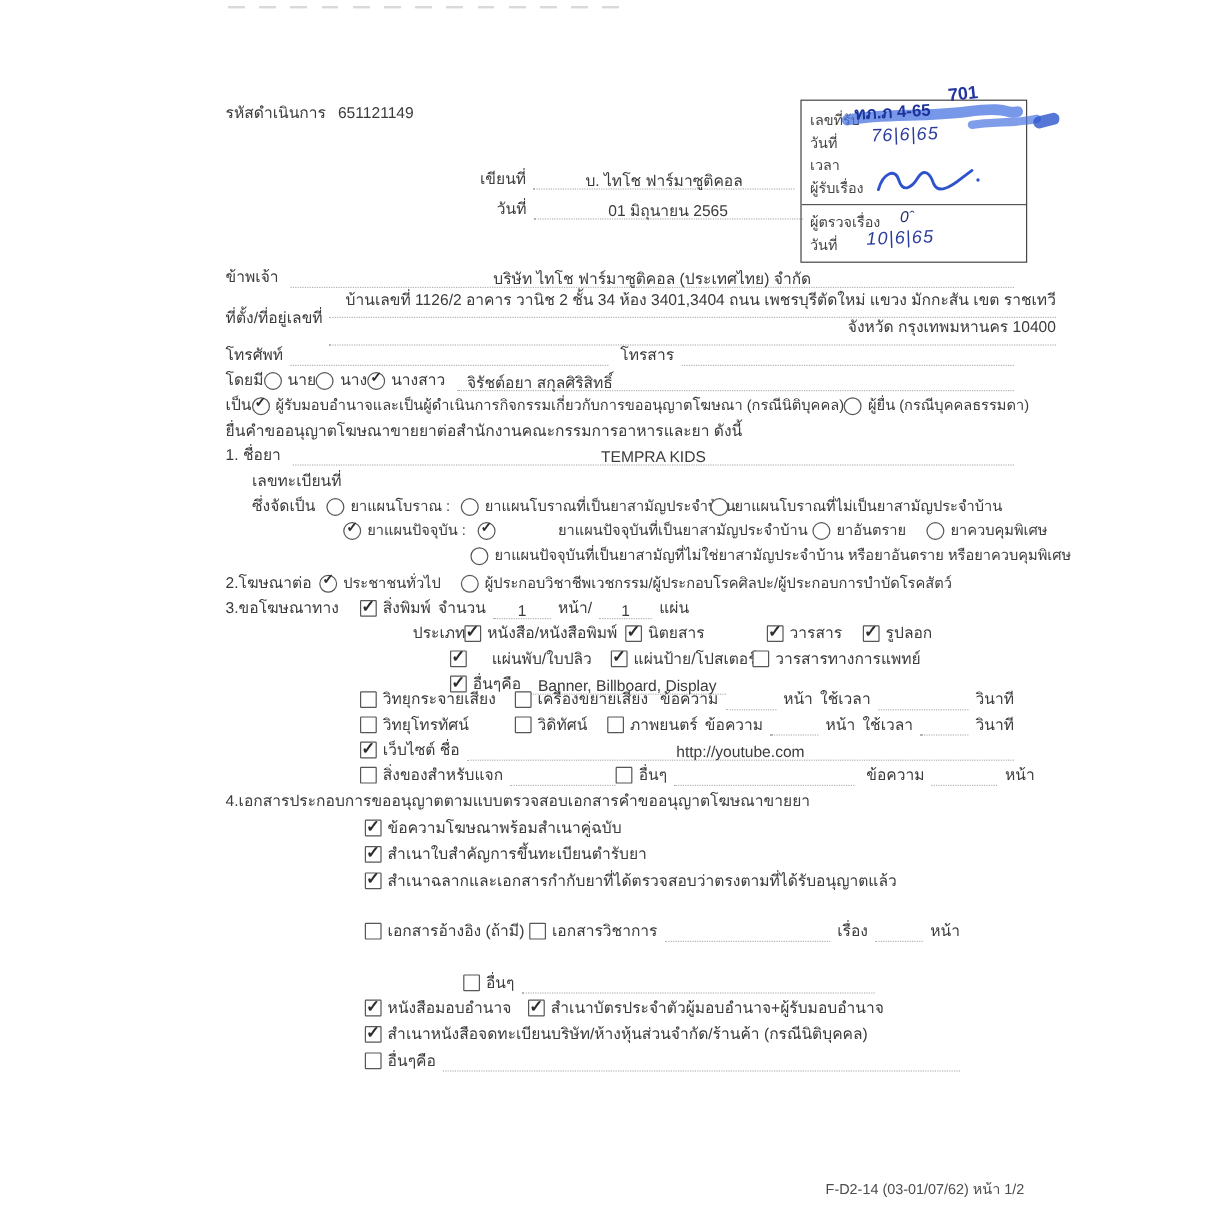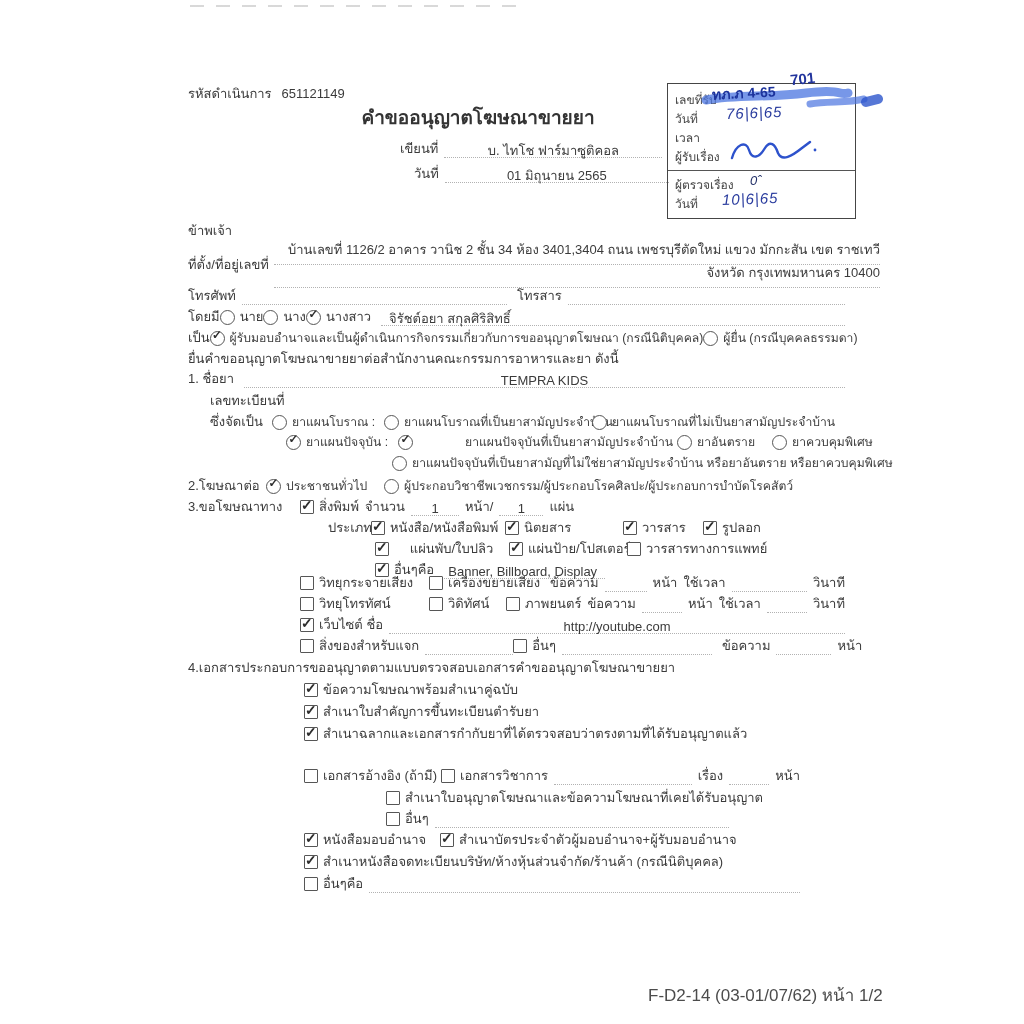--- a/index.html
+++ b/index.html
@@ -26,34 +26,33 @@
   .stamp .sdiv{position:absolute;left:0;right:0;top:86px;border-top:1.2px solid #555;}
   .hw{font-style:italic;color:#2a3c9e;}
   .hw-date{position:absolute;font-size:15px;letter-spacing:1px;transform:rotate(-2deg);}
   .scribble{position:absolute;left:30px;top:-16px;width:185px;height:44px;pointer-events:none;}
   .hw-receipt{position:absolute;left:44px;top:-2px;font-size:14px;font-weight:600;transform:rotate(-3deg);color:#1c339c;}
   .hw-701{position:absolute;left:122px;top:-14px;font-size:15px;font-weight:700;transform:rotate(-6deg);color:#22349d;}
   .sig{position:absolute;left:58px;top:52px;}
   .topstreak{position:absolute;left:190px;top:5px;width:330px;height:2px;background:repeating-linear-gradient(90deg,#cfcfcf 0 14px,transparent 14px 26px);opacity:.8;}
   .addr-col{display:flex;flex-direction:column;flex:1;white-space:normal;}
   .addr-col .aline{border-bottom:1.2px dotted #b2b2b2;padding:0 0 1px 14px;height:21px;white-space:nowrap;text-align:right;}
-  .footer{position:absolute;left:648px;top:981px;font-size:17px;color:#4c4c4c;}
+  .footer{position:absolute;left:688px;top:981px;font-size:12px;color:#4c4c4c;}
 </style>
 </head>
 <body>
 
 <div class="page">
   <div class="topstreak"></div>
 
   <div class="row" style="left:188px;top:86px;">
     <span class="lbl">รหัสดำเนินการ</span>
     <span class="gap10">651121149</span>
   </div>
 
-  <div class="title">คำขออนุญาตโฆษณาขายยา</div>
 
   <div class="row" style="left:400px;top:141px;">
     <span class="lbl">เขียนที่</span>
     <span class="dl ctr gap6" style="width:218px;">บ. ไทโช ฟาร์มาซูติคอล</span>
   </div>
   <div class="row" style="left:414px;top:166px;">
     <span class="lbl">วันที่</span>
     <span class="dl ctr gap6" style="width:224px;">01 มิถุนายน 2565</span>
   </div>
 
@@ -76,20 +75,21 @@
     </svg>
     <span class="sdiv"></span>
     <span class="srow" style="top:91px;">ผู้ตรวจเรื่อง</span>
     <span class="hw" style="position:absolute;left:82px;top:89px;font-size:13px;color:#223068;">0ˆ</span>
     <span class="srow" style="top:110px;">วันที่</span>
     <span class="hw hw-date" style="left:54px;top:106px;">10|6|65</span>
   </div>
 
   <div class="row" style="left:188px;top:223px;right:179px;">
     <span class="lbl">ข้าพเจ้า</span>
+    <span class="dl ctr fill gap10">บริษัท ไทโช ฟาร์มาซูติคอล (ประเทศไทย)  จำกัด</span>
   </div>
 
   <div class="row" style="left:188px;top:242px;right:179px;align-items:center;">
     <span class="lbl" style="width:86px;">ที่ตั้ง/ที่อยู่เลขที่</span>
     <span class="addr-col">
       <span class="aline">บ้านเลขที่ 1126/2 อาคาร วานิช 2 ชั้น 34 ห้อง 3401,3404 ถนน เพชรบุรีตัดใหม่ แขวง มักกะสัน เขต ราชเทวี</span>
       <span class="aline">จังหวัด กรุงเทพมหานคร 10400</span>
     </span>
   </div>
 
@@ -167,21 +167,21 @@
     <span class="lbl" style="width:112px;">3.ขอโฆษณาทาง</span>
     <span class="cb checked"></span>
     <span class="lbl">สิ่งพิมพ์</span>
     <span class="lbl gap6">จำนวน</span>
     <span class="dl ctr gap6" style="width:48px;">1</span>
     <span class="lbl gap6">หน้า/</span>
     <span class="dl ctr gap6" style="width:44px;">1</span>
     <span class="lbl gap6">แผ่น</span>
   </div>
 
-  <div class="row" style="left:328px;top:520px;">
+  <div class="row" style="left:344px;top:520px;">
     <span class="lbl" style="width:43px;">ประเภท</span>
     <span class="cb checked"></span>
     <span class="lbl" style="width:115px;">หนังสือ/หนังสือพิมพ์</span>
     <span class="cb checked"></span>
     <span class="lbl" style="width:99px;">นิตยสาร</span>
     <span class="cb checked"></span>
     <span class="lbl" style="width:61px;">วารสาร</span>
     <span class="cb checked"></span>
     <span class="lbl">รูปลอก</span>
   </div>
@@ -260,24 +260,20 @@
   <div class="row" style="left:304px;top:768px;right:224px;">
     <span class="cb"></span>
     <span class="lbl" style="width:118px;">เอกสารอ้างอิง (ถ้ามี)</span>
     <span class="cb"></span>
     <span class="lbl">เอกสารวิชาการ</span>
     <span class="dl fill gap6"></span>
     <span class="lbl gap6">เรื่อง</span>
     <span class="dl gap6" style="width:40px;"></span>
     <span class="lbl gap6">หน้า</span>
   </div>
-  <div class="row" style="left:386px;top:790px;">
-    <span class="cb"></span>
-    <span class="lbl">สำเนาใบอนุญาตโฆษณาและข้อความโฆษณาที่เคยได้รับอนุญาต</span>
-  </div>
   <div class="row" style="left:386px;top:811px;right:295px;">
     <span class="cb"></span>
     <span class="lbl">อื่นๆ</span>
     <span class="dl fill gap6"></span>
   </div>
   <div class="row" style="left:304px;top:832px;">
     <span class="cb checked"></span>
     <span class="lbl" style="width:117px;">หนังสือมอบอำนาจ</span>
     <span class="cb checked"></span>
     <span class="lbl">สำเนาบัตรประจำตัวผู้มอบอำนาจ+ผู้รับมอบอำนาจ</span>

